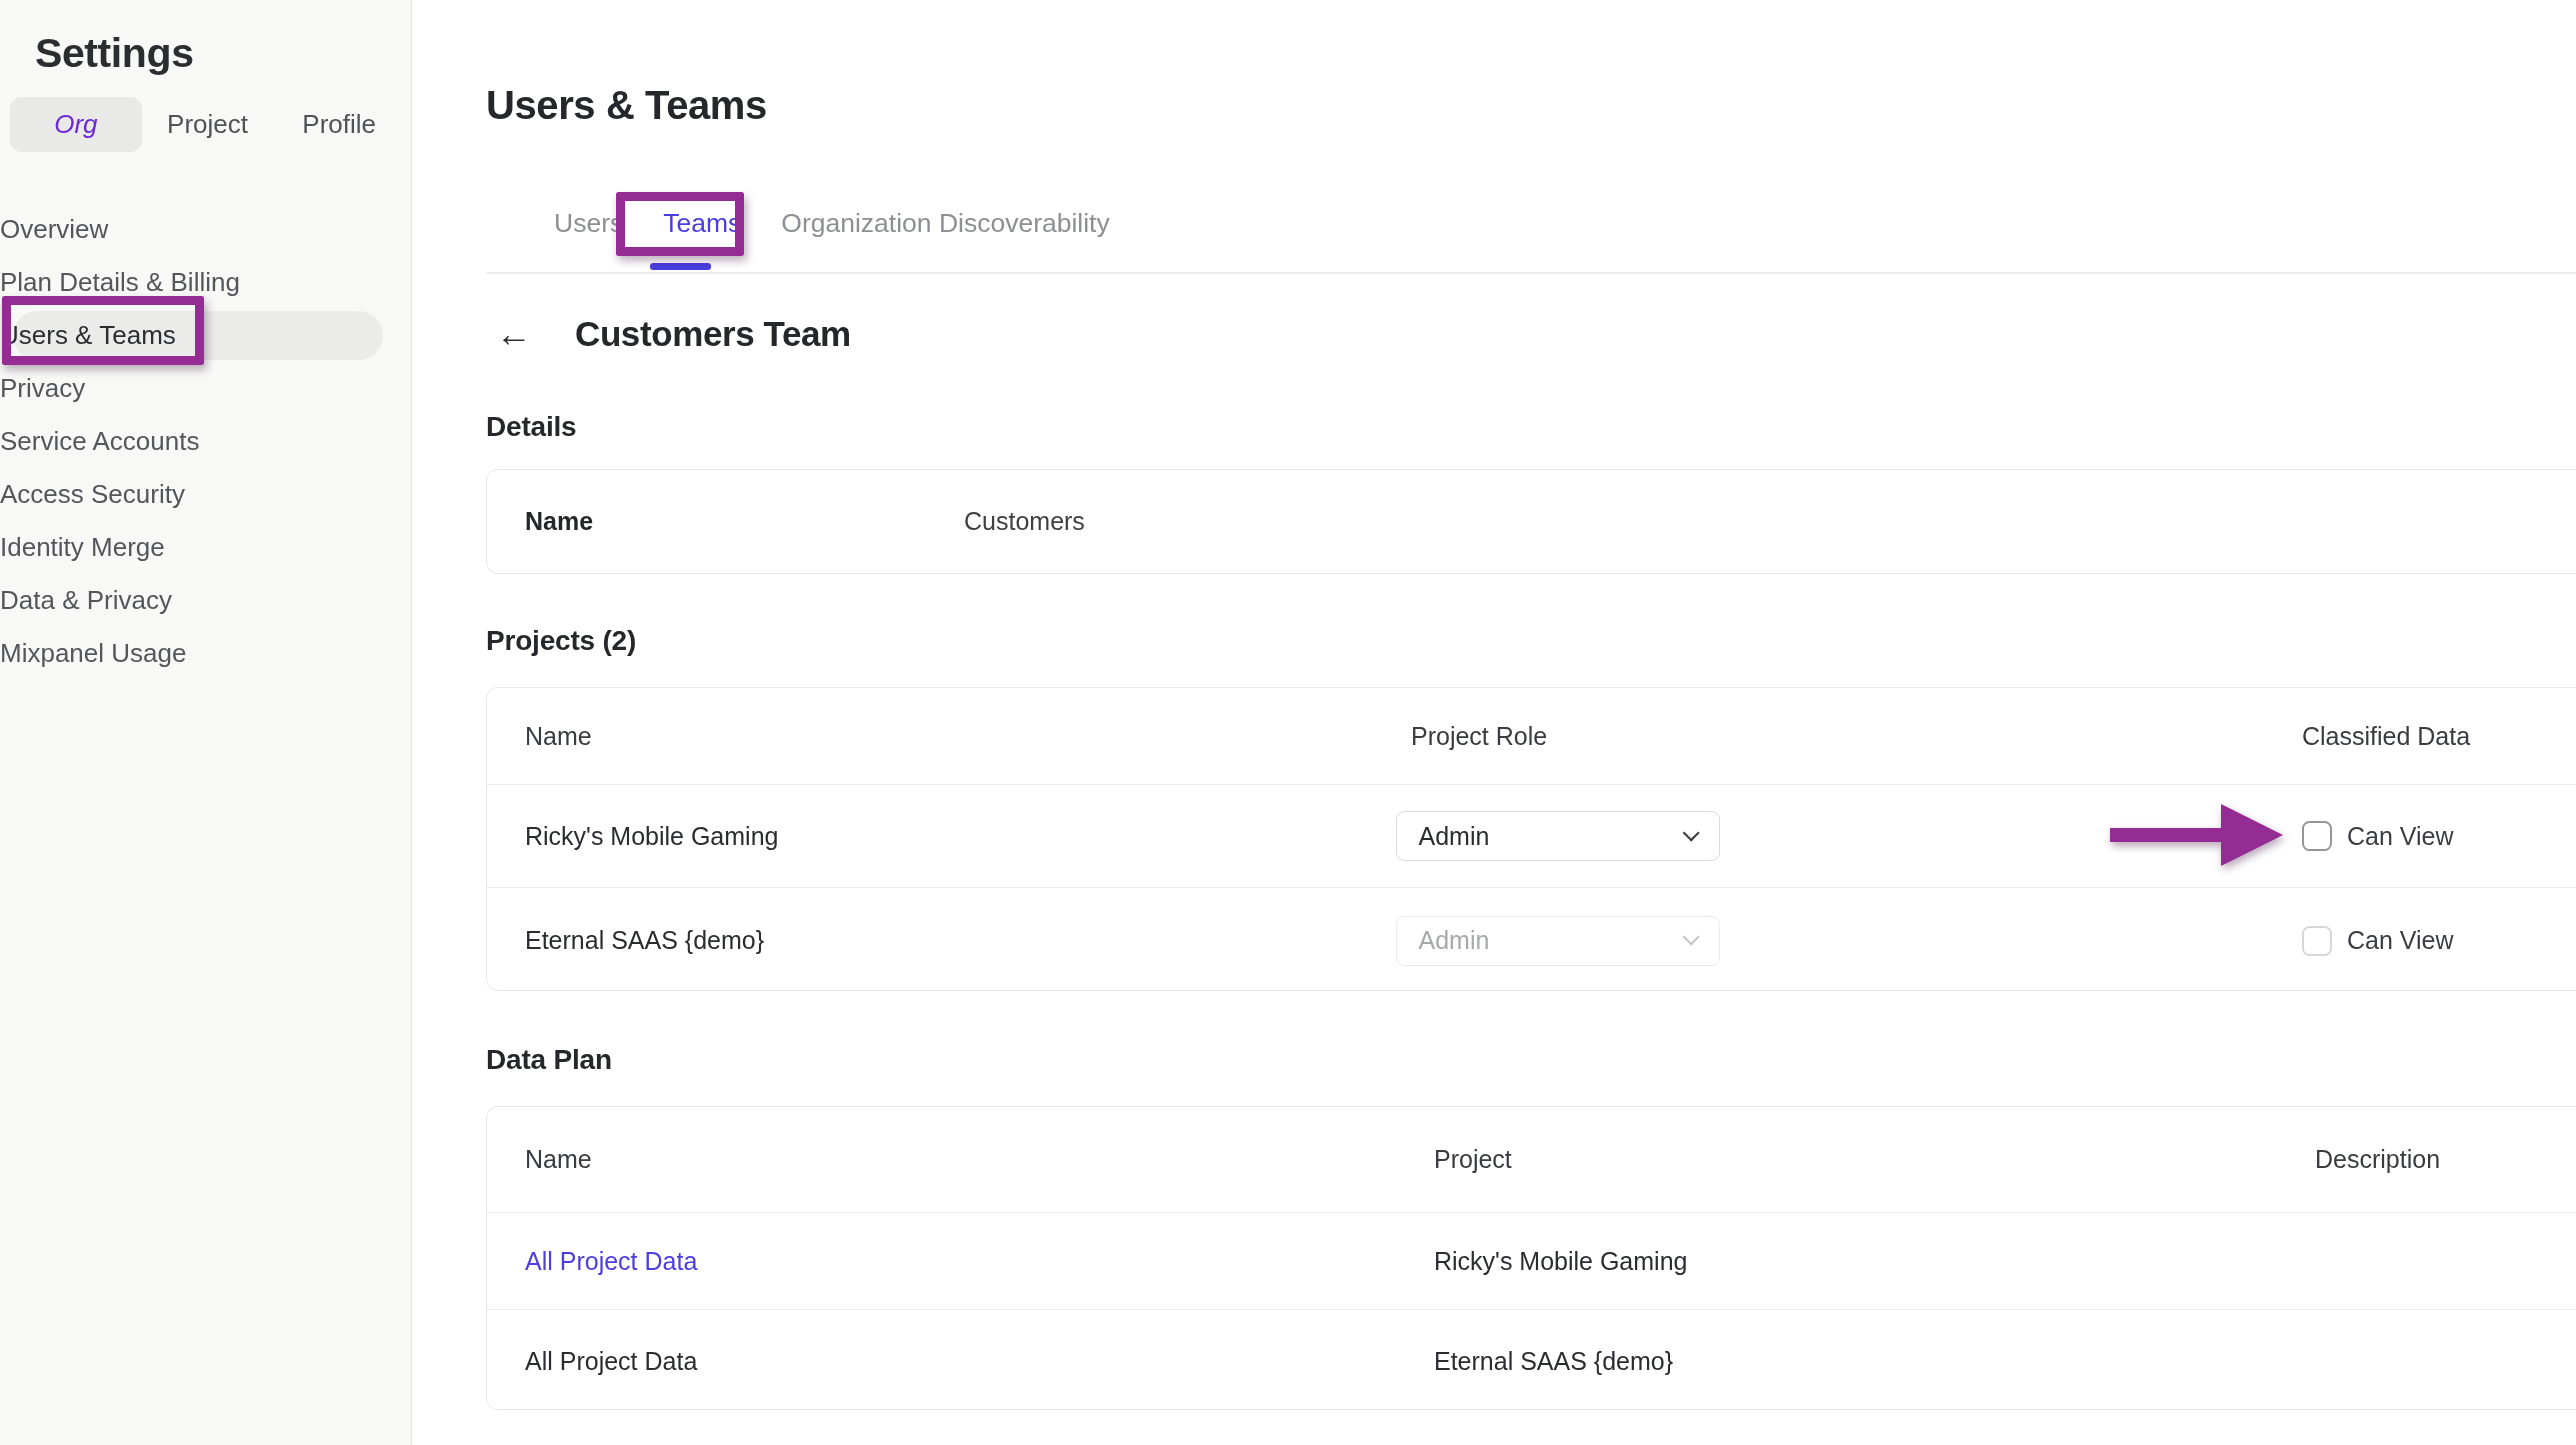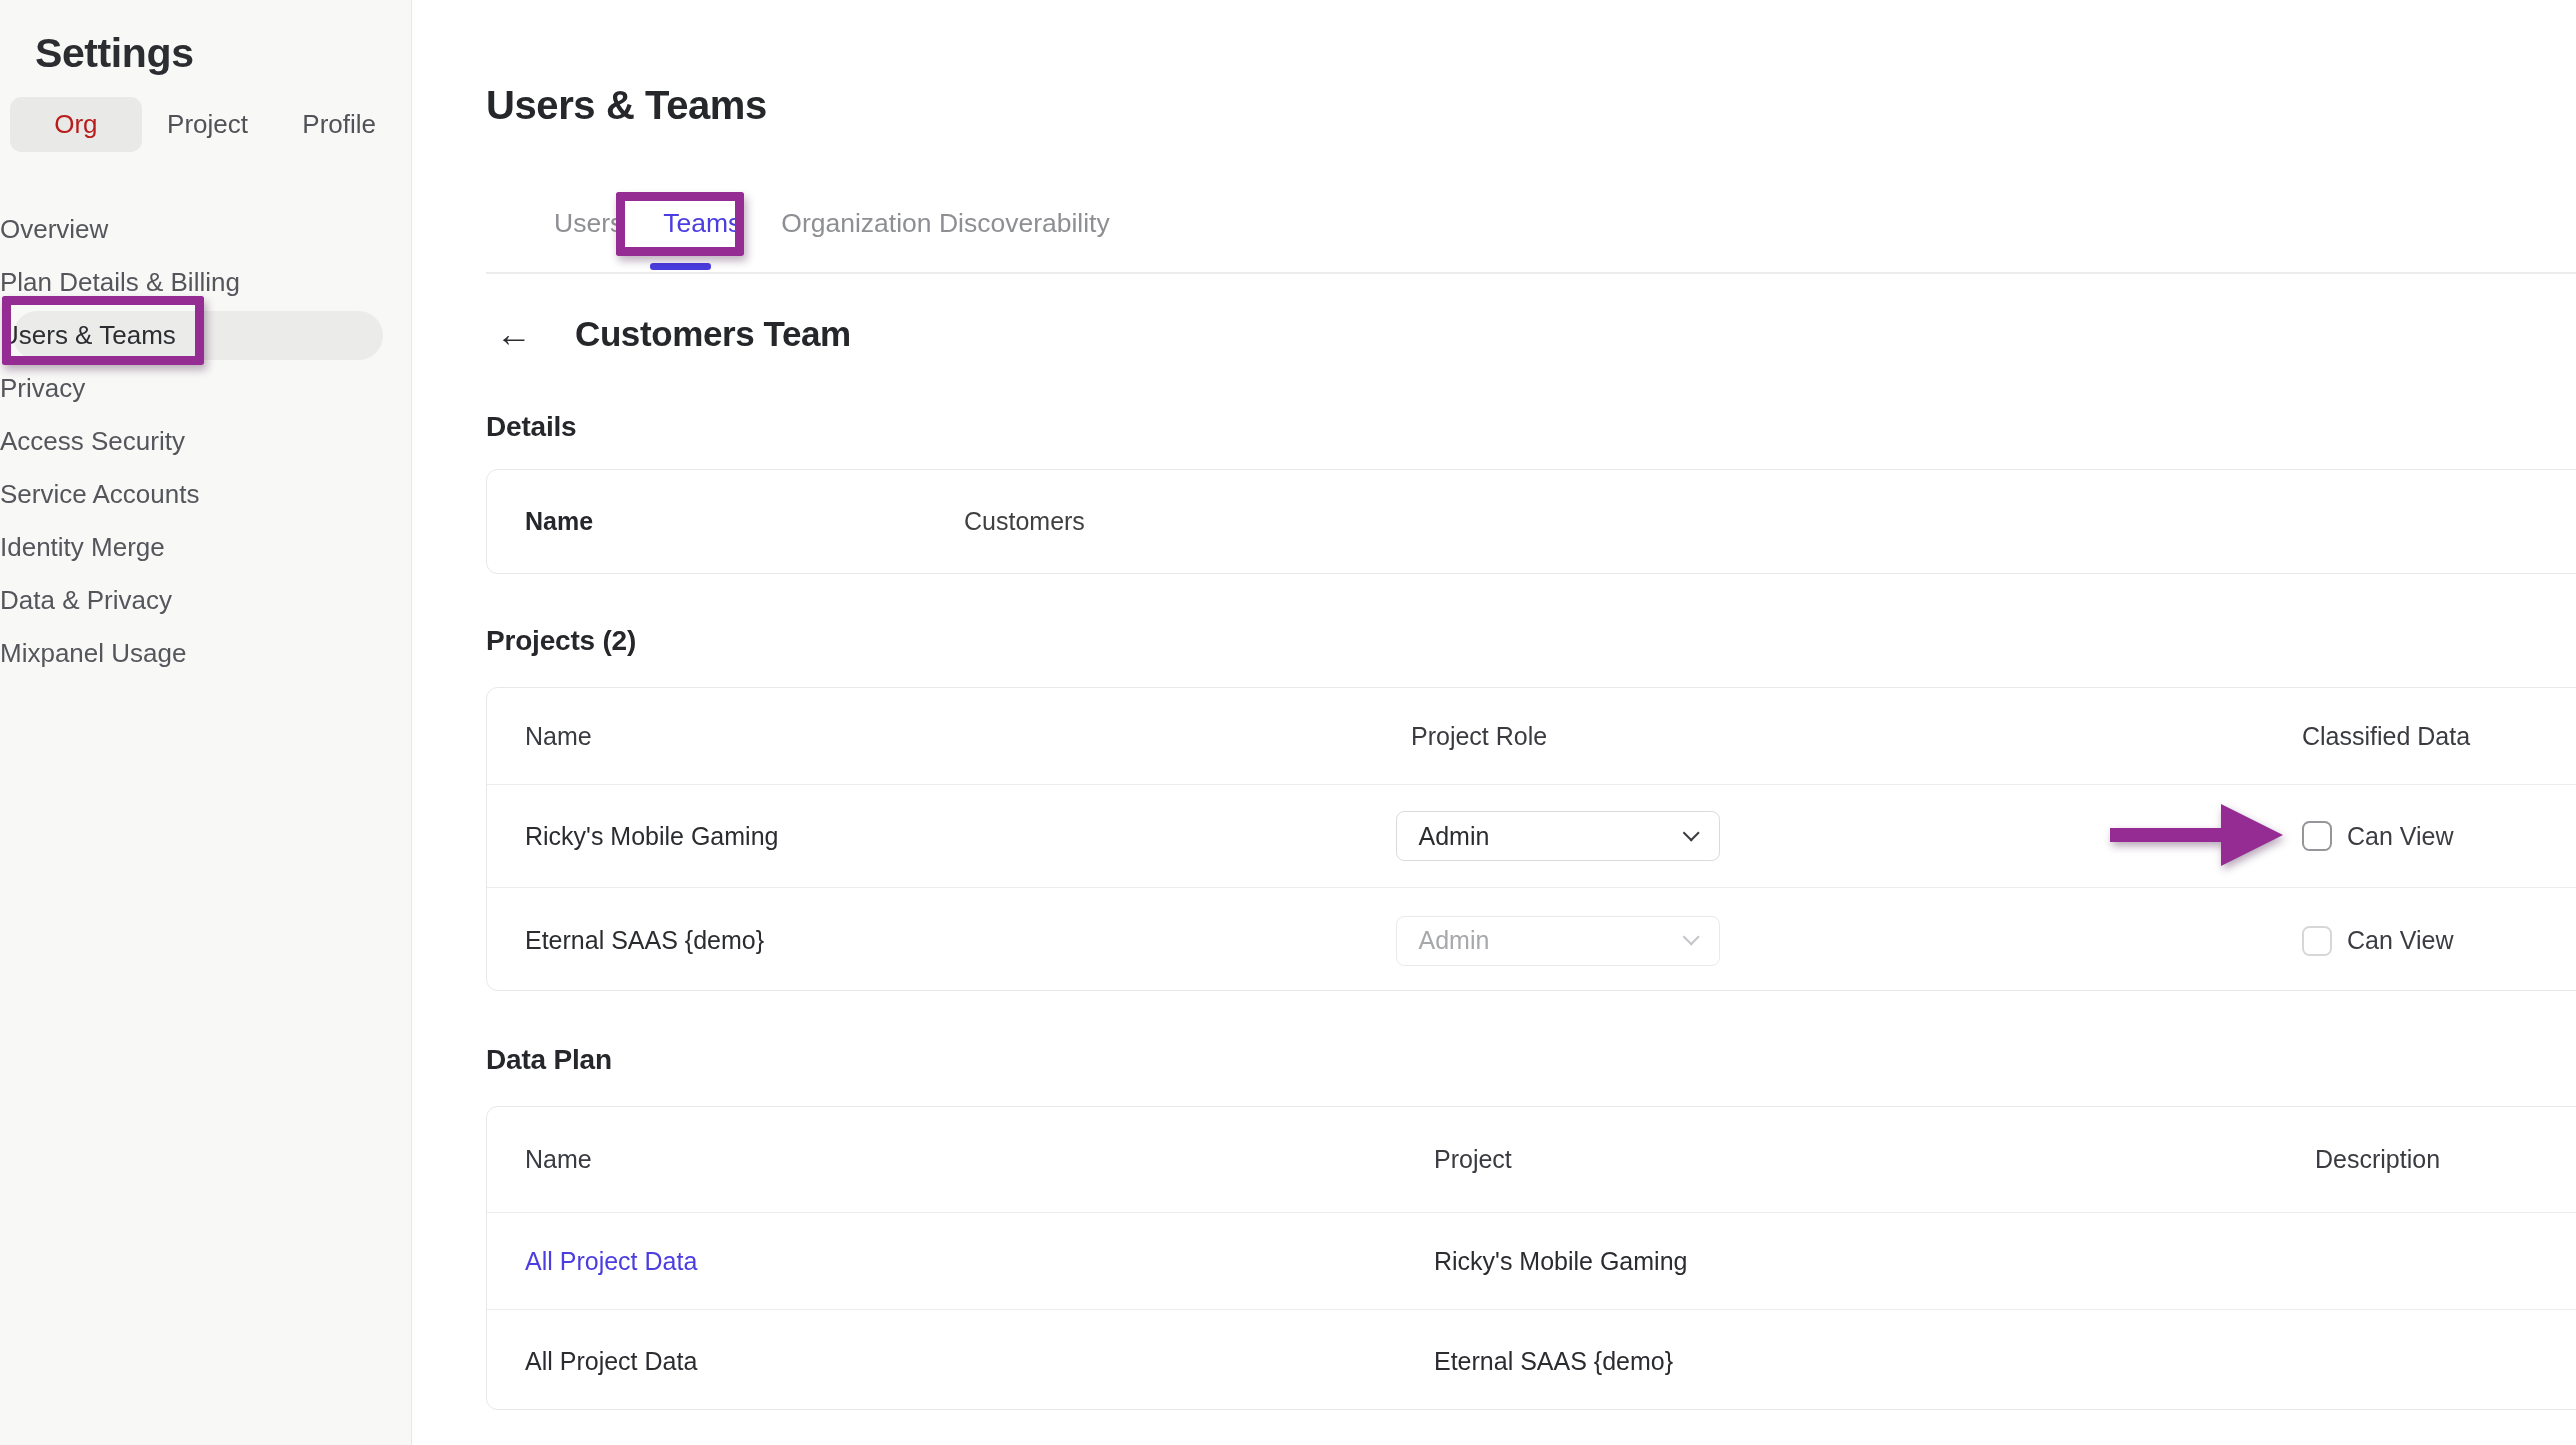--- a/index.html
+++ b/index.html
@@ -9,21 +9,21 @@
 
   
   .sidebar { position: absolute; left: 0; top: 0; width: 412px; height: 1445px;
     background: #f8f8f7; border-right: 1.7px solid #e7e7e6; }
   .sidebar-title { position: absolute; left: 35px; top: 30px; font-size: 41px;
     font-weight: 700; letter-spacing: -0.4px; color: #2c2d31; }
   .scope-tabs { position: absolute; left: 10px; top: 97px; width: 395px; height: 55px;
     display: flex; }
   .scope-tab { flex: 1; display: flex; align-items: center; justify-content: center;
     font-size: 26px; color: #515257; border-radius: 11.6px; cursor: pointer; }
-  .scope-tab.active { background: #e9e9e8; color: #b91c1c; font-weight: 500; }
+  .scope-tab.active { background: #e9e9e8; color: #6d28d9; font-weight: 500; font-style: italic; }
   .menu { position: absolute; left: 0; top: 203px; width: 100%; }
   .menu-item { position: relative; height: 53px; display: flex; align-items: center;
     font-size: 26px; color: #55565b; cursor: pointer; }
   .menu-item.selected { color: #2c2d31; }
   .menu-item.selected::before { content: ""; position: absolute; left: 13.2px; right: 28px;
     top: 1.7px; bottom: 1.7px; background: #ebebea; border-radius: 25px; z-index: 0; }
   .menu-item span { position: relative; z-index: 1; }
 
   
   .main { position: absolute; left: 432px; top: 0; right: 0; bottom: 0; background: #fff; }
@@ -126,24 +126,24 @@
       <div class="menu-item">
           <span>Plan Details &amp; Billing</span>
         </div>
       <div class="menu-item selected">
           <span>Users &amp; Teams</span>
         </div>
       <div class="menu-item">
           <span>Privacy</span>
         </div>
       <div class="menu-item">
+          <span>Service Accounts</span>
+        </div>
+      <div class="menu-item">
           <span>Access Security</span>
-        </div>
-      <div class="menu-item">
-          <span>Service Accounts</span>
         </div>
       <div class="menu-item">
           <span>Identity Merge</span>
         </div>
       <div class="menu-item">
           <span>Data &amp; Privacy</span>
         </div>
       <div class="menu-item">
           <span>Mixpanel Usage</span>
         </div>

